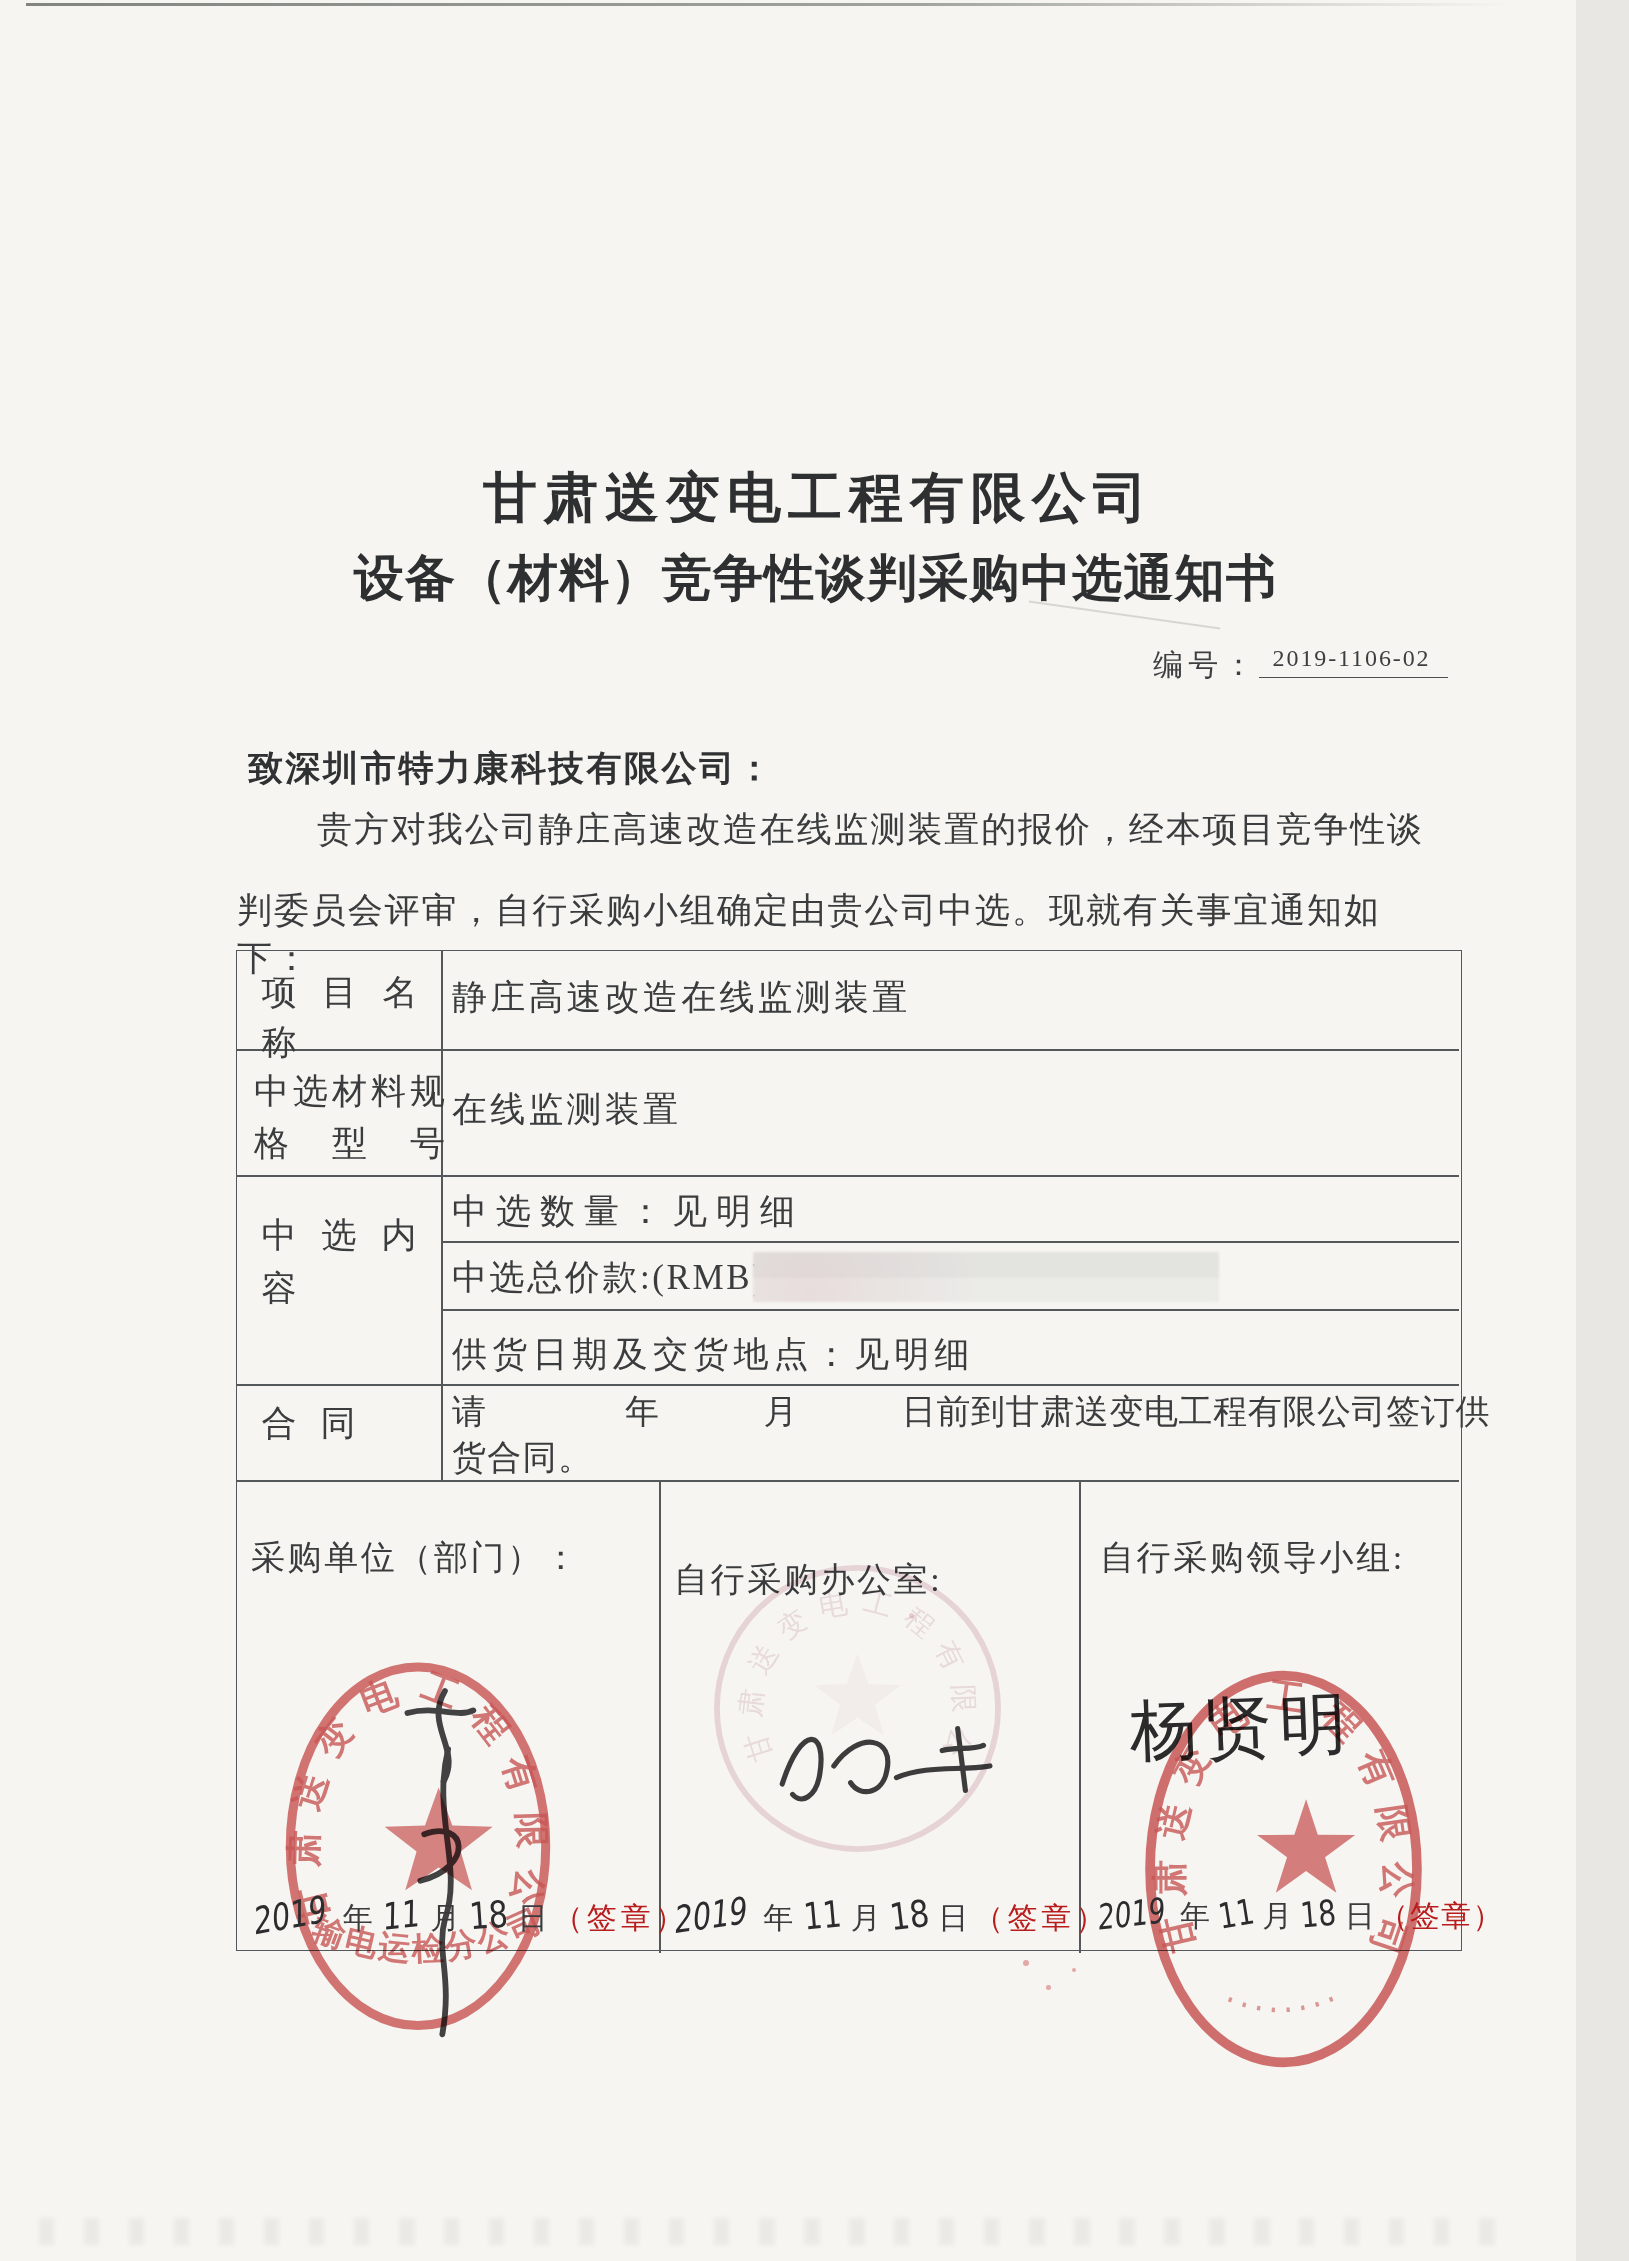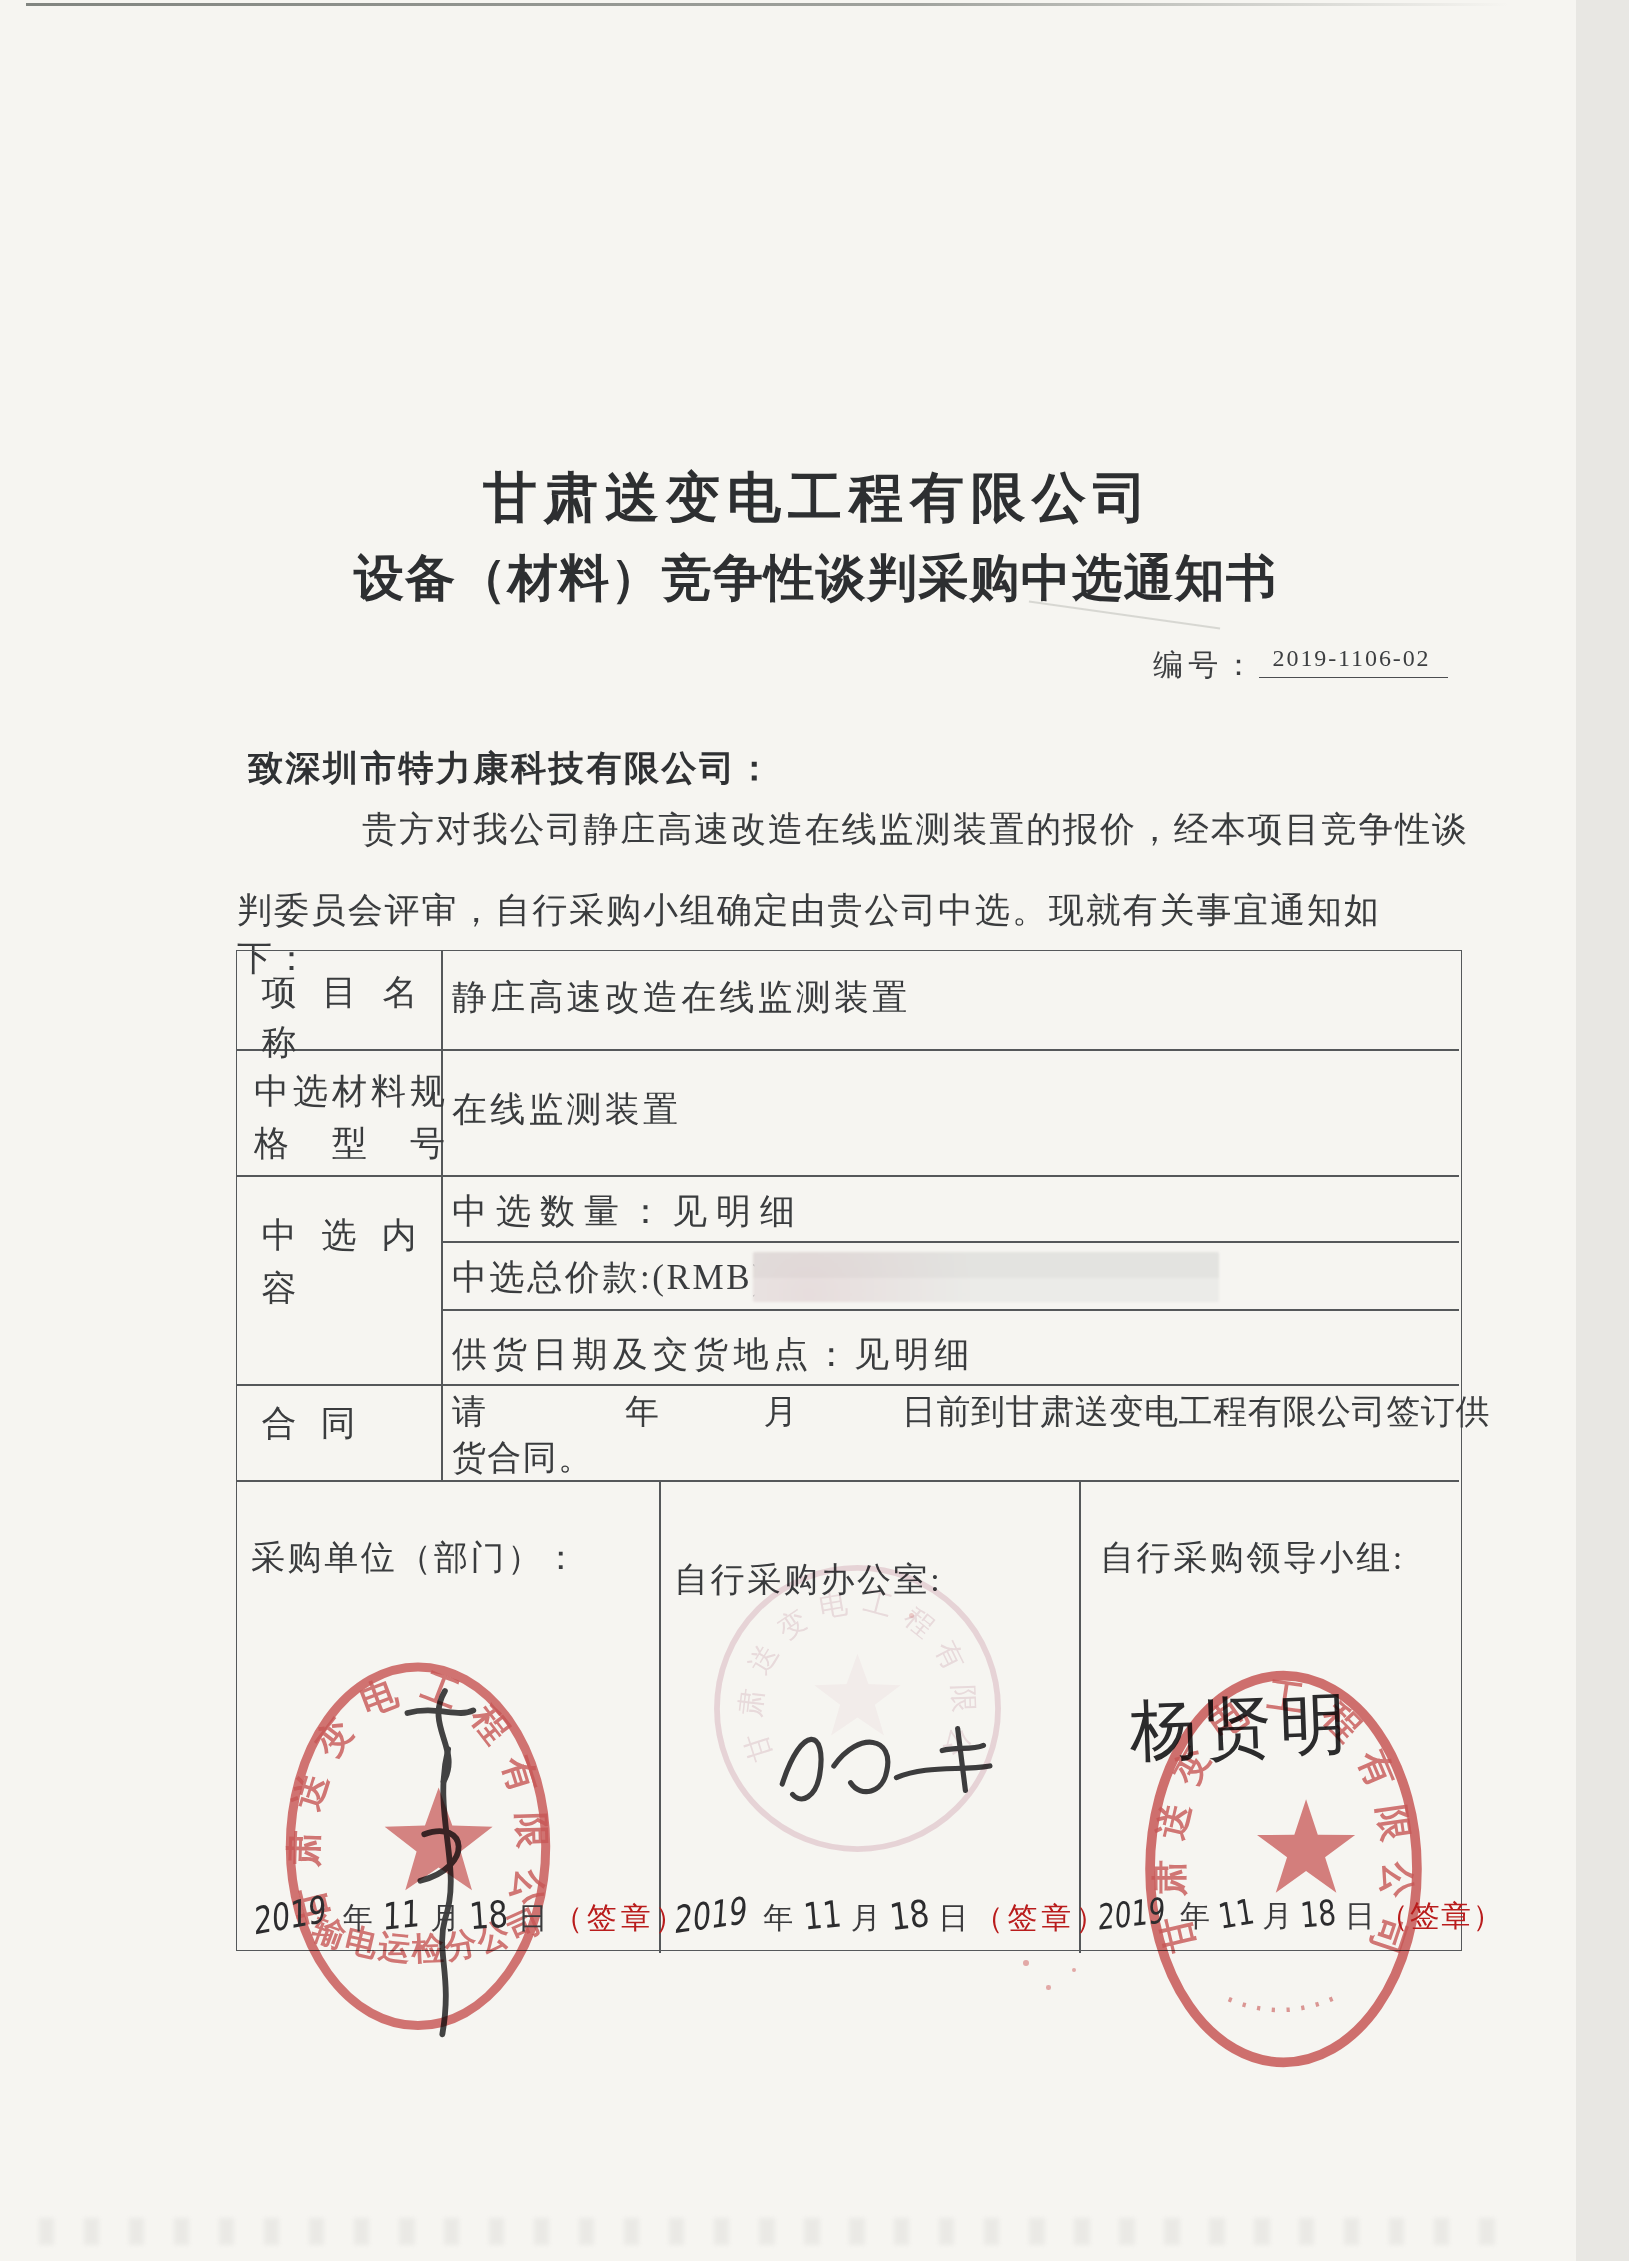--- a/index.html
+++ b/index.html
@@ -43,21 +43,21 @@
               transform:rotate(8deg);"></div>
 
   <div class="abs" style="left:1153px;top:645px;display:flex;align-items:flex-start;">
     <span class="serif nowrap" style="font-size:30px;letter-spacing:5.2px;color:#3c3e40;">编号：</span>
     <span class="serif nowrap" style="font-size:24px;letter-spacing:1.9px;color:#3c3e40;border-bottom:1.9px solid #4c4e50;
                  padding:0 17px 5.2px 14px;">2019-1106-02</span>
   </div>
 
   <div class="abs sans nowrap" style="left:248px;top:745px;font-size:35px;font-weight:700;letter-spacing:2.6px;color:#2f3133;">致深圳市特力康科技有限公司：</div>
 
-  <div class="abs serif nowrap" style="left:317px;top:806px;font-size:35px;letter-spacing:1.9px;margin-left:45px;">贵方对我公司静庄高速改造在线监测装置的报价，经本项目竞争性谈</div>
+  <div class="abs serif nowrap" style="left:317px;top:806px;font-size:35px;letter-spacing:1.9px;">贵方对我公司静庄高速改造在线监测装置的报价，经本项目竞争性谈</div>
   <div class="abs serif nowrap" style="left:237px;top:872px;font-size:35px;letter-spacing:1.9px;margin-top:15px;">判委员会评审，自行采购小组确定由贵公司中选。现就有关事宜通知如</div>
   <div class="abs serif nowrap" style="left:237px;top:935px;font-size:35px;letter-spacing:1.9px;">下：</div>
 
   <div class="abs" style="left:236px;top:950px;width:1226px;height:1001px;border:1.9px solid #55585a;box-sizing:border-box;">
 
     <div class="abs line" style="left:204px;top:0;width:1.9px;height:529px;"></div>
     <div class="abs line" style="left:0;top:98px;width:1222px;height:1.9px;"></div>
     <div class="abs line" style="left:0;top:224px;width:1222px;height:1.9px;"></div>
     <div class="abs line" style="left:204px;top:290px;width:1018px;height:1.9px;"></div>
     <div class="abs line" style="left:204px;top:358px;width:1018px;height:1.9px;"></div>

